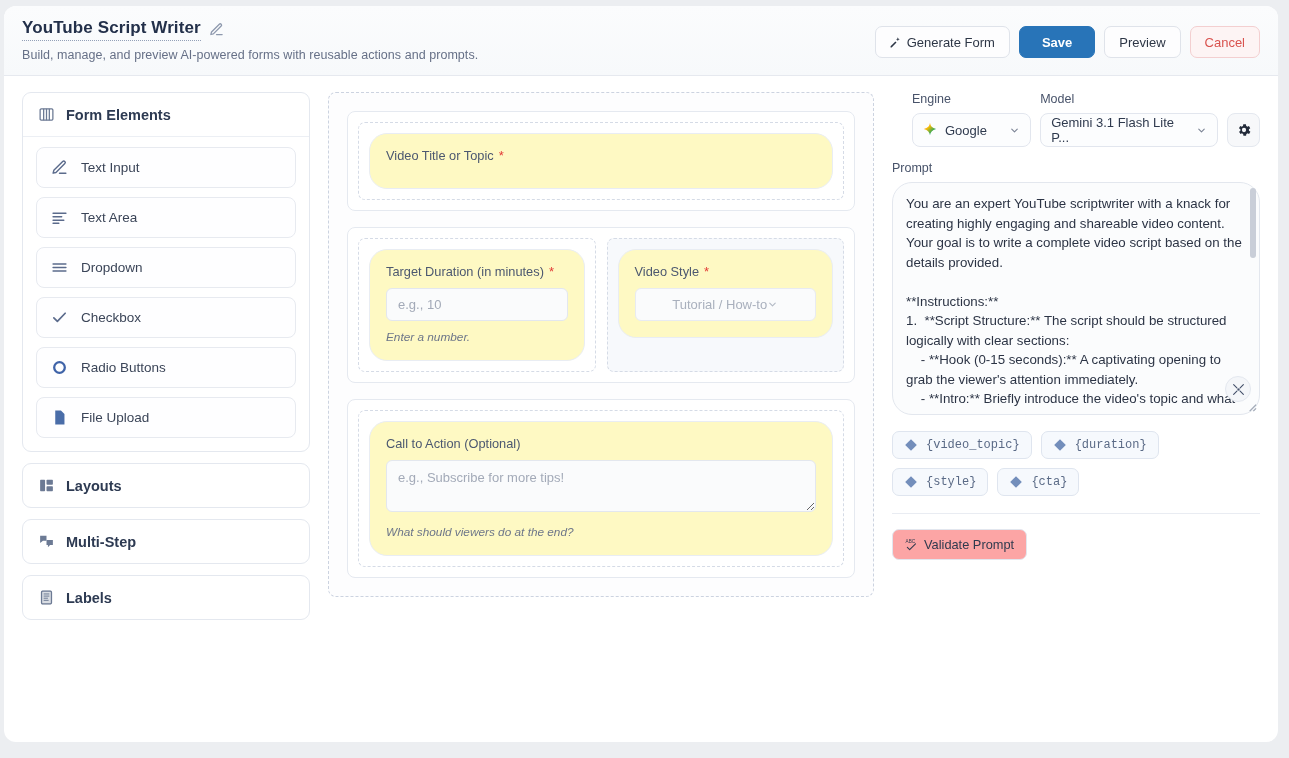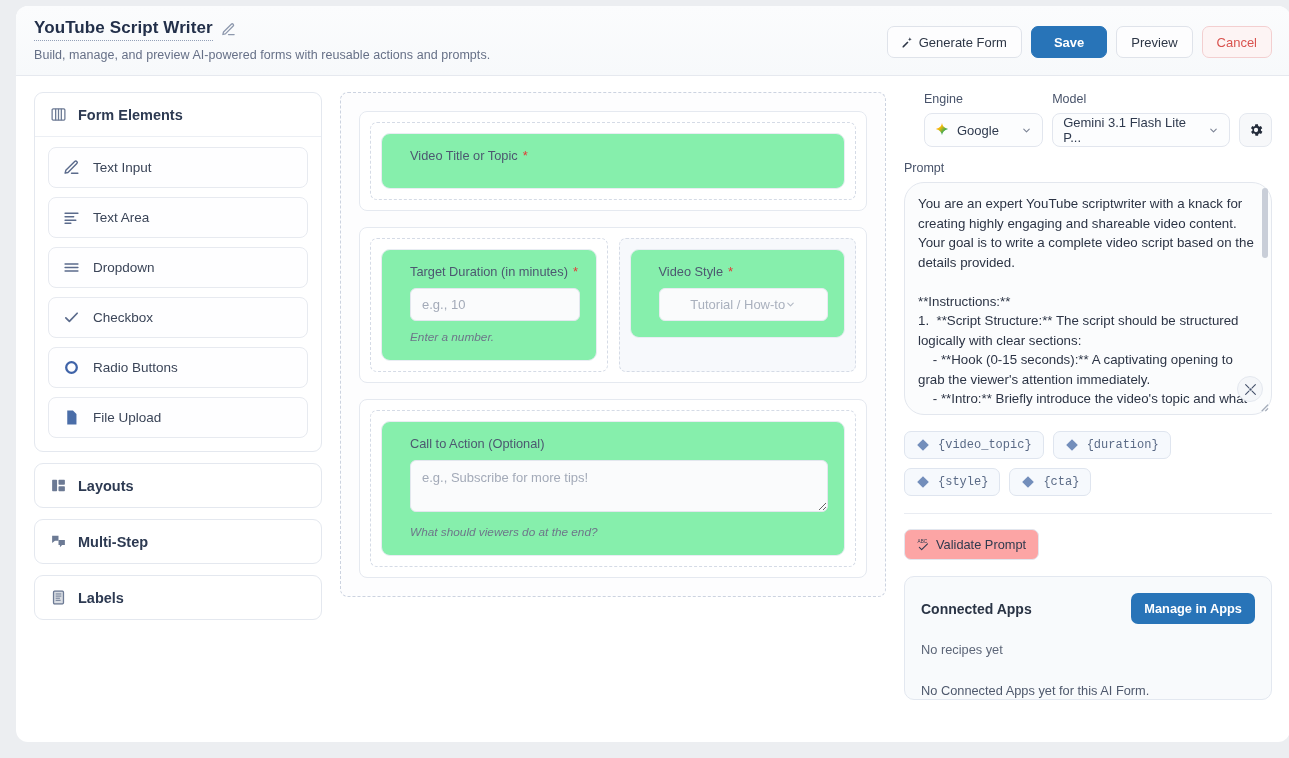--- a/index.html
+++ b/index.html
@@ -4,21 +4,21 @@
 <style>
   * { box-sizing: border-box; margin: 0; padding: 0; }
   html, body {
     width: 1289px; height: 758px;
     background: #eceef1;
     font-family: "Liberation Sans", sans-serif;
     overflow: hidden;
   }
   .app-card {
     position: absolute;
-    left: 16px; top: 6px;
+    left: 4px; top: 6px;
     width: 1274px; height: 736px;
     background: #ffffff;
     border-radius: 12px;
     overflow: hidden;
   }
 
   
   .header {
     position: relative;
     height: 70px;
@@ -121,24 +121,24 @@
     padding: 10px;
     margin-bottom: 16px;
   }
   .section:last-child { margin-bottom: 0; }
   .field-wrap {
     border: 1px dashed #d5dbe6;
     border-radius: 7px;
     padding: 10px;
   }
   .field-card {
-    background: #86efac;
+    background: #fef9c3;
     border: 1px solid #e9edf3;
-    border-radius: 9px;
-    padding: 14px 16px 16px 28px;
+    border-radius: 18px;
+    padding: 14px 16px 16px 16px;
   }
   .f-label {
     font-size: 12.8px; color: #4c5870; margin-bottom: 9px;
     display: flex; align-items: center; gap: 5px;
   }
   .req { color: #e23b36; font-size: 13px; line-height: 1; }
   .f-input {
     width: 100%;
     height: 33px;
     border: 1px solid #e3e7ee;
@@ -595,24 +595,16 @@
       <div class="validate-btn">
         <span>
           <svg class="abc-ic" viewBox="0 0 24 24" fill="none" stroke="currentColor" stroke-width="1.8" stroke-linecap="round" stroke-linejoin="round">
             <text x="1" y="9" font-size="8" fill="currentColor" stroke="none" font-family="Liberation Sans, sans-serif">ABC</text>
             <path d="M4 16l4 4 10-10"></path>
           </svg>
         </span>
         <span>Validate Prompt</span>
       </div>
 
-      <div class="apps-card">
-        <div class="apps-head">
-          <span class="apps-title">Connected Apps</span>
-          <div class="manage-btn">Manage in Apps</div>
-        </div>
-        <div class="apps-sub">No recipes yet</div>
-        <div class="apps-empty">No Connected Apps yet for this AI Form.</div>
-      </div>
 
     </div>
   </div>
 </div>
 
 </body></html>

